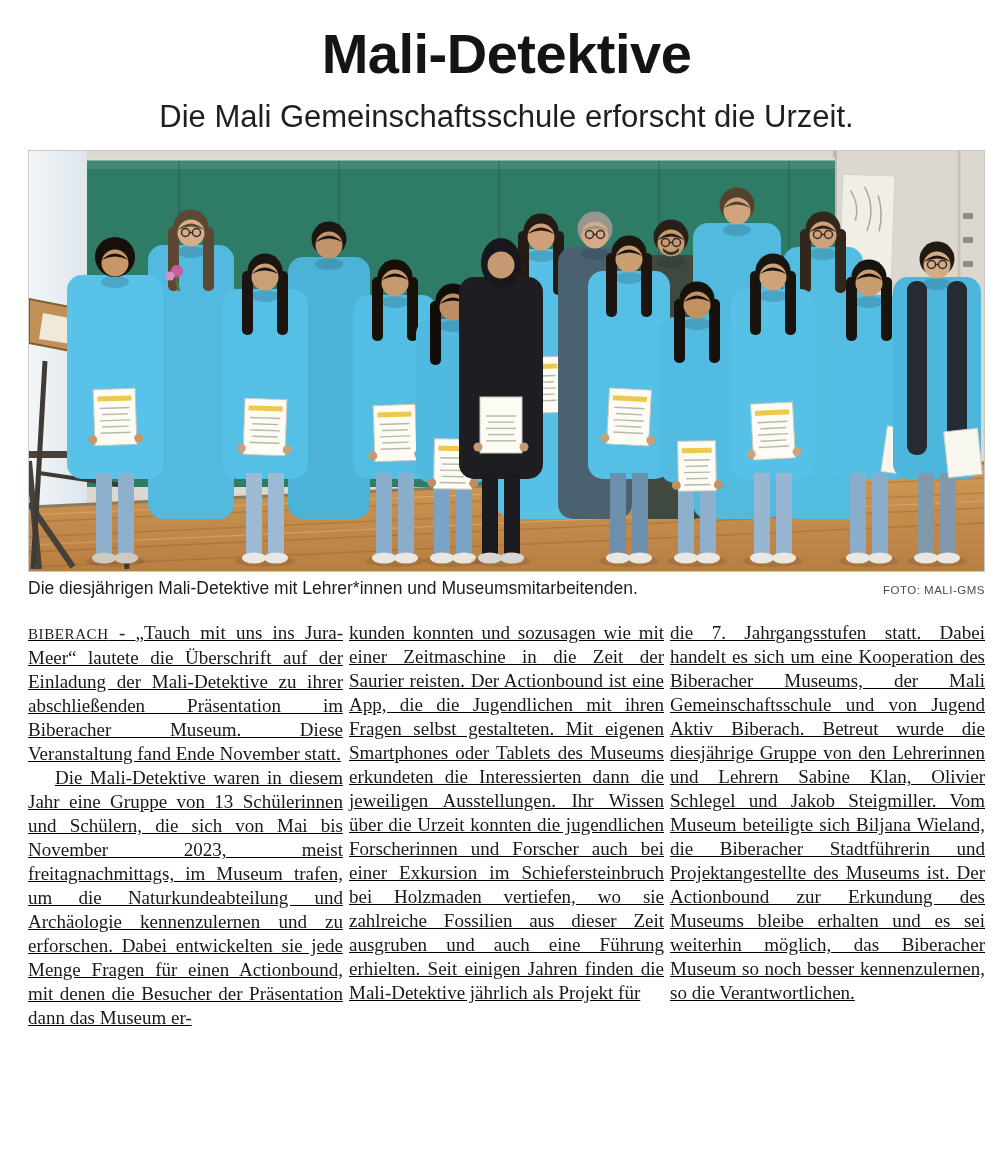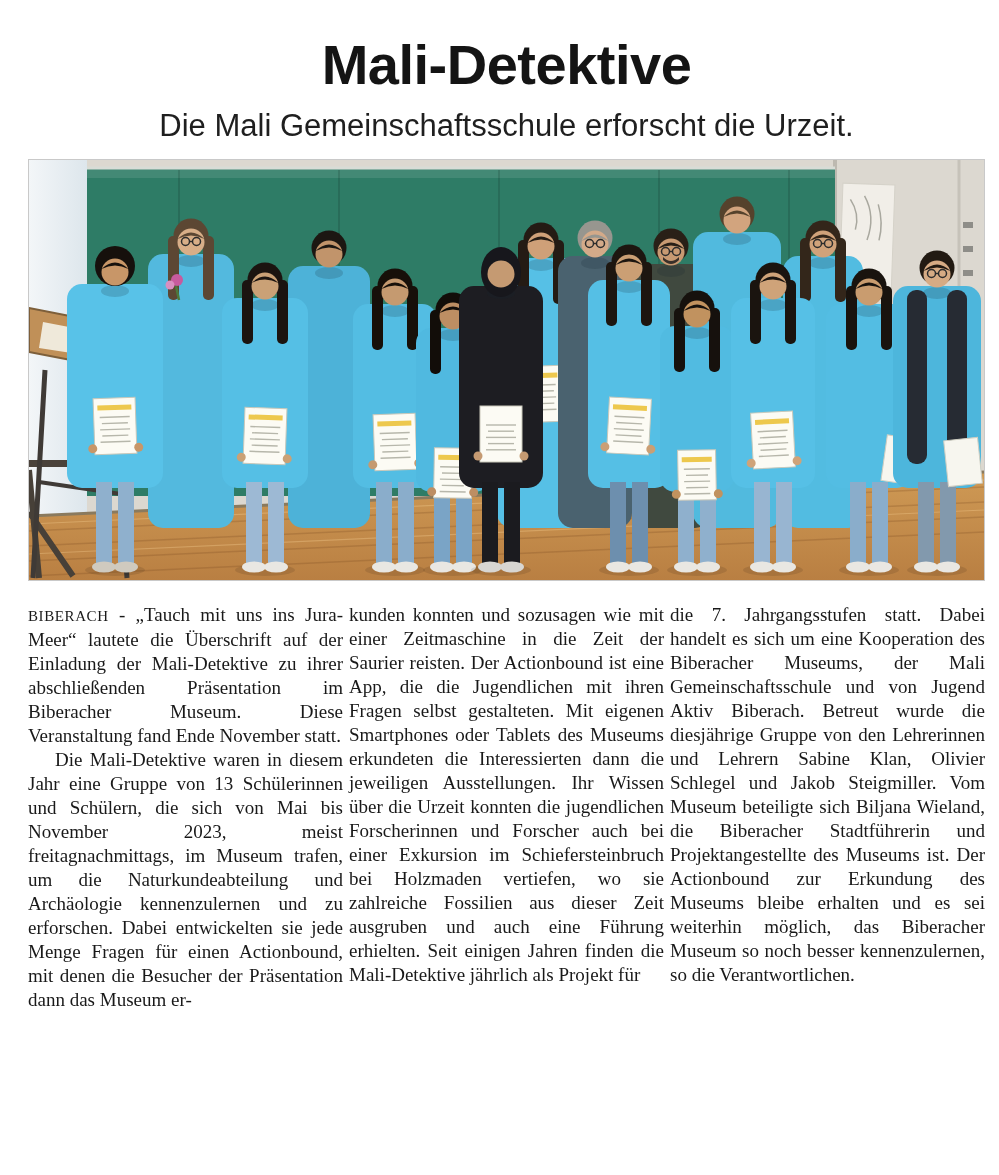--- a/index.html
+++ b/index.html
@@ -1,33 +1,33 @@
 <!DOCTYPE html>
 <html lang="de"><head>
 <meta charset="utf-8">
 <style>
   html,body{margin:0;padding:0;background:#ffffff;}
   body{width:999px;height:1175px;overflow:hidden;position:relative;}
   .content{margin-left:28px;width:957px;}
   h1.headline{
-    margin:11px;padding-top:22px;text-align:center;
+    margin:0;padding-top:22px;text-align:center;
     font-family:"Liberation Sans",sans-serif;font-weight:700;
     font-size:56px;line-height:1.16;color:#141414;letter-spacing:-0.5px;
   }
   .subhead{
-    text-align:center;
+    margin-top:13px;text-align:center;
     font-family:"Liberation Sans",sans-serif;font-weight:400;
     font-size:31px;line-height:1.1;color:#1f1f1f;
   }
   figure{margin:0;}
   .photo-frame{margin-top:16px;border:1px solid #c9c9c9;line-height:0;background:#e7e5e0;}
   .caption-row{display:flex;justify-content:space-between;align-items:baseline;margin-top:6px;}
   .caption{font-family:"Liberation Sans",sans-serif;font-size:17.5px;color:#1e1e1e;}
   .credit{font-family:"Liberation Sans",sans-serif;font-size:11.5px;color:#4c4c4c;letter-spacing:0.5px;}
-  .cols{display:flex;gap:6px;margin-top:22px;}
+  .cols{display:flex;gap:6px;margin-top:22px;text-decoration:underline;}
   .col{flex:1;font-family:"Liberation Serif",serif;font-size:19px;line-height:24px;color:#191919;text-align:justify;}
   .col p{margin:0;}
   .col p.indent{text-indent:27px;}
   .dateline{font-size:15px;letter-spacing:0.6px;}
 </style>
 </head>
 <body>
 
 <div class="content">
 
@@ -391,20 +391,24 @@
               <circle cx="902.5" cy="113.5" r="4"></circle>
               <circle cx="913.5" cy="113.5" r="4"></circle>
               <line x1="906.5" y1="113.5" x2="909.5" y2="113.5"></line>
             </g>
             <g transform="rotate(-6 934 302)">
               <rect x="917" y="279" width="34" height="46" fill="#f7f6ef" stroke="#cfcec2"></rect>
             </g>
           </g>
       </svg>
     </div>
+    <figcaption class="caption-row">
+      <span class="caption">Die diesjährigen Mali-Detektive mit Lehrer*innen und Museumsmitarbeitenden.</span>
+      <span class="credit">FOTO: MALI-GMS</span>
+    </figcaption>
   </figure>
 
   <main class="cols">
     <div class="col">
       <p><span class="dateline">BIBERACH</span><span> - </span><span>„Tauch mit uns ins Jura-Meer“ lautete die Überschrift auf der Einladung der Mali-Detektive zu ihrer abschließenden Präsentation im Biberacher Museum. Diese Veranstaltung fand Ende November statt.</span></p>
       <p class="indent">Die Mali-Detektive waren in diesem Jahr eine Gruppe von 13 Schülerinnen und Schülern, die sich von Mai bis November 2023, meist freitagnachmittags, im Museum trafen, um die Naturkundeabteilung und Archäologie kennenzulernen und zu erforschen. Dabei entwickelten sie jede Menge Fragen für einen Actionbound, mit denen die Besucher der Präsentation dann das Museum er-</p>
     </div>
     <div class="col">
       <p>kunden konnten und sozusagen wie mit einer Zeitmaschine in die Zeit der Saurier reisten. Der Actionbound ist eine App, die die Jugendlichen mit ihren Fragen selbst gestalteten. Mit eigenen Smartphones oder Tablets des Museums erkundeten die Interessierten dann die jeweiligen Ausstellungen. Ihr Wissen über die Urzeit konnten die jugendlichen Forscherinnen und Forscher auch bei einer Exkursion im Schiefersteinbruch bei Holzmaden vertiefen, wo sie zahlreiche Fossilien aus dieser Zeit ausgruben und auch eine Führung erhielten. Seit einigen Jahren finden die Mali-Detektive jährlich als Projekt für</p>
     </div>

